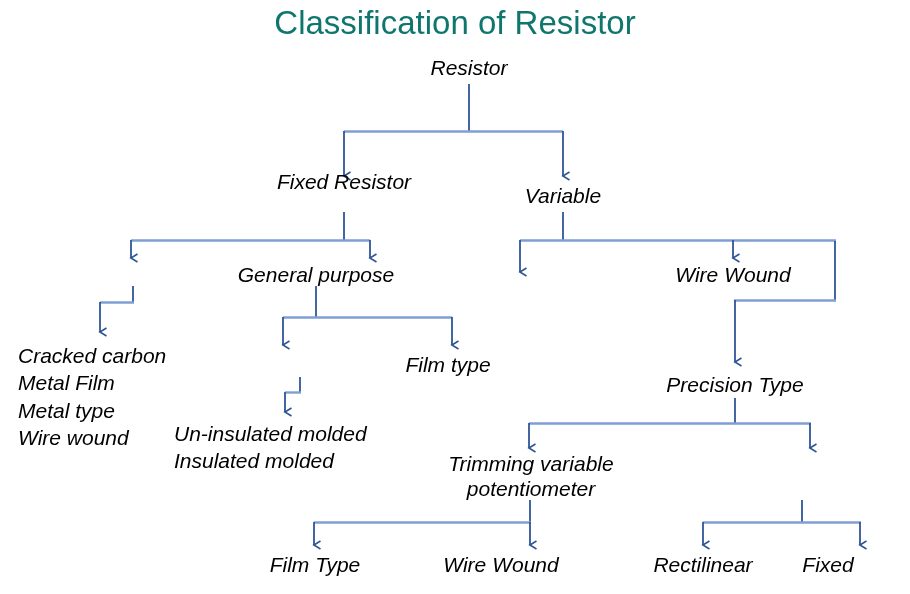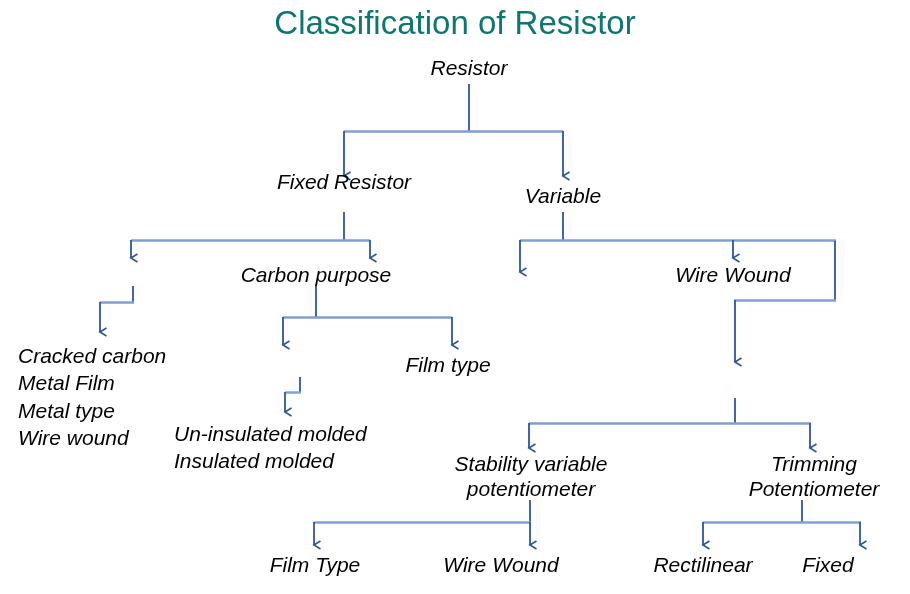--- a/index.html
+++ b/index.html
@@ -111,34 +111,33 @@
       <path d="M703,522 L703,545" stroke="#2f5597" stroke-width="1.8" marker-end="url(#arrowDark)"></path>
       <path d="M860,522 L860,545" stroke="#2f5597" stroke-width="1.8" marker-end="url(#arrowDark)"></path>
     </g>
   </svg>
 
   <div class="node center" style="left:469px; top:56px;">Resistor</div>
 
   <div class="node center" style="left:344px; top:170px;">Fixed Resistor</div>
   <div class="node center" style="left:563px; top:184px;">Variable</div>
 
-  <div class="node center" style="left:316px; top:263px;">Carbon purpose</div>
+  <div class="node center" style="left:316px; top:263px;">General purpose</div>
   <div class="node center" style="left:733px; top:263px;">Wire Wound</div>
 
   <div class="node left leaf-list" style="left:18px; top:342px;">Cracked carbon
 Metal Film
 Metal type
 Wire wound</div>
   <div class="node center" style="left:448px; top:353px;">Film type</div>
   <div class="node left leaf-list" style="left:174px; top:420px;">Un-insulated molded
 Insulated molded</div>
+  <div class="node center" style="left:735px; top:373px;">Precision Type</div>
 
-  <div class="node center" style="left:531px; top:452px;">Stability variable
+  <div class="node center" style="left:531px; top:452px;">Trimming variable
 potentiometer</div>
-  <div class="node center" style="left:814px; top:452px;">Trimming
-Potentiometer</div>
 
   <div class="node center" style="left:315px; top:553px;">Film Type</div>
   <div class="node center" style="left:501px; top:553px;">Wire Wound</div>
   <div class="node center" style="left:703px; top:553px;">Rectilinear</div>
   <div class="node center" style="left:828px; top:553px;">Fixed</div>
 
 </div>
 
 </body></html>

